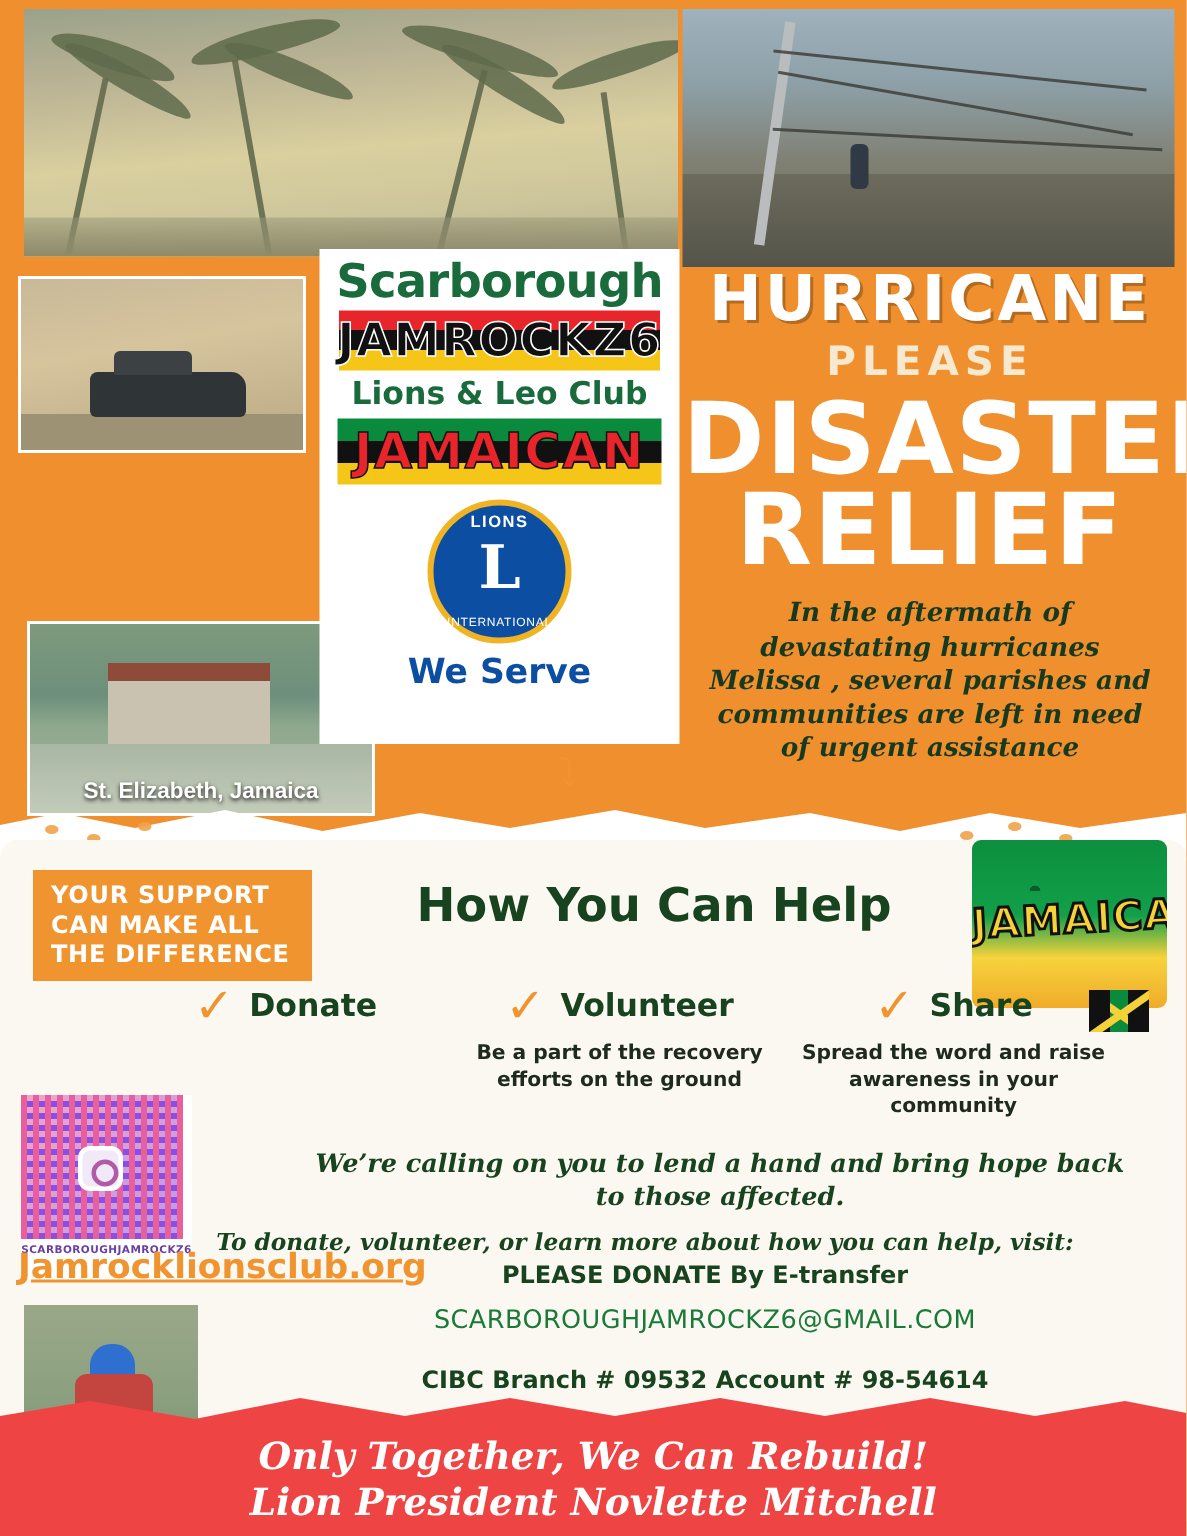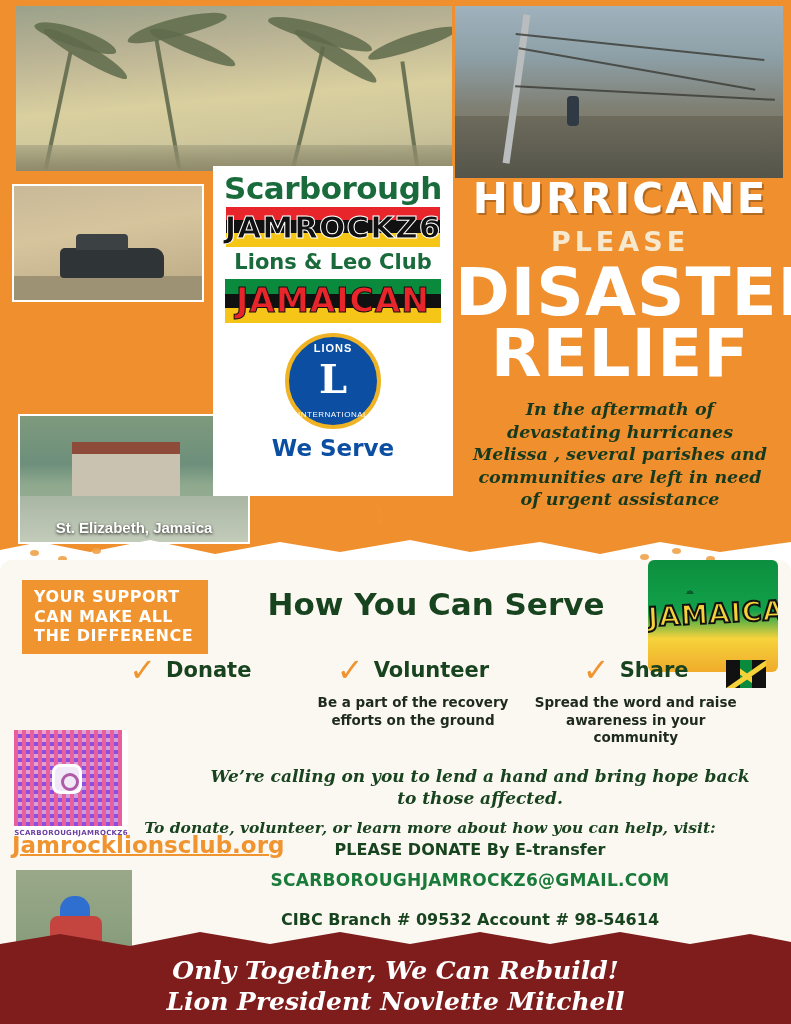--- a/index.html
+++ b/index.html
@@ -438,21 +438,21 @@
     font-weight: 700;
     font-size: 16px;
     color: #18431f;
   }
   .email-line {
     position: absolute;
     top: 310px; left: 230px;
     width: 480px;
     text-align: center;
     font-family: "DejaVu Sans", sans-serif;
-    font-weight: 700;
+    font-weight: 400;
     font-size: 17px;
     color: #1a7a3a;
     letter-spacing: .3px;
   }
   .or-line {
     position: absolute;
     top: 334px; left: 230px;
     width: 480px;
     text-align: center;
     font-family: "DejaVu Sans", sans-serif;
@@ -537,21 +537,21 @@
   .photo-volunteer .legs {
     position: absolute; top: 96px; left: 32px;
     width: 58px; height: 40px; background: #3d4c63; border-radius: 6px;
   }
 
   
   .footer {
     position: absolute;
     bottom: 0; left: 0;
     width: 791px; height: 96px;
-    background: #7f1d1d;
+    background: #ef4444;
     clip-path: polygon(0 16px, 60px 6px, 130px 18px, 200px 4px, 270px 16px, 340px 4px, 410px 16px,
                        480px 4px, 550px 16px, 620px 4px, 690px 16px, 750px 6px, 791px 14px, 791px 96px, 0 96px);
     text-align: center;
   }
   .footer .l1 {
     margin-top: 28px;
     font-family: "DejaVu Serif", serif;
     font-style: italic;
     font-weight: 700;
     font-size: 25px;
@@ -648,21 +648,21 @@
       <i style="left:92px;top:0px;"></i>
     <i style="left:640px;top:6px;"></i>
       <i style="left:672px;top:0px;"></i>
       <i style="left:706px;top:8px;"></i>
   </div>
 
   <div class="bottom">
 
     <div class="support-badge">YOUR SUPPORT CAN MAKE ALL THE DIFFERENCE</div>
 
-    <div class="how-title">How You Can Serve</div>
+    <div class="how-title">How You Can Help</div>
 
     <div class="jamaica-badge">
       <div class="palm"></div>
       <div class="word">JAMAICA</div>
     </div>
     <div class="flag">
         <i></i>
       </div>
 
     <div class="cols">

